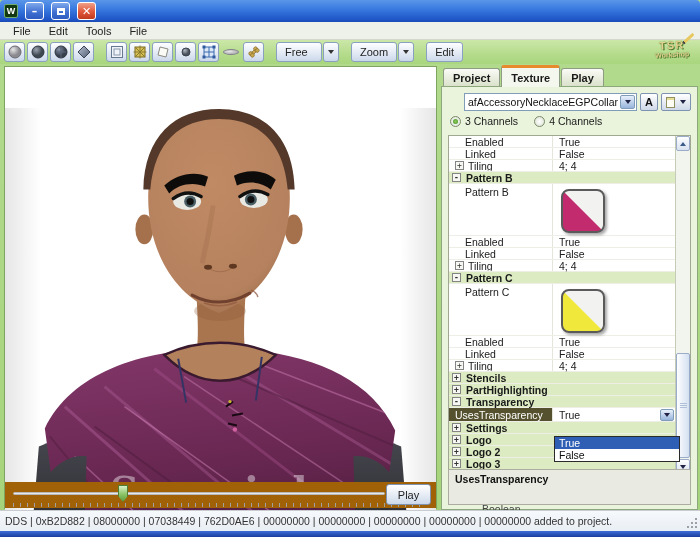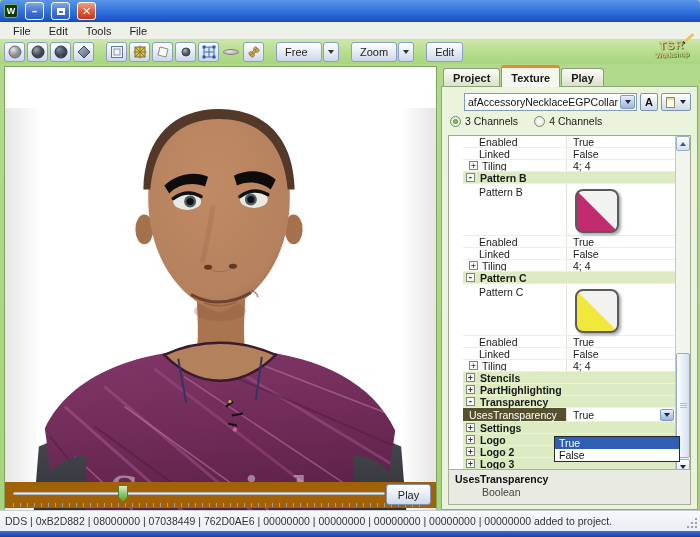--- a/index.html
+++ b/index.html
@@ -143,21 +143,21 @@
   }
   .radio-circle.on::after {
     content:""; position:absolute; left:2px; top:2px; width:5px; height:5px; border-radius:50%;
     background:radial-gradient(#8FCE5E,#3E8E1E);
   }
   
   .pgrid {
     position:absolute; left:6px; right:6px; top:48px; height:340px;
     background:#fff; border:1px solid #A0A894; display:flex;
   }
-  .pg-rows { flex:1; overflow:hidden;padding-left:14px; }
+  .pg-rows { flex:1; overflow:hidden; }
   .pg-row { display:flex; border-bottom:1px solid #EDEFE6; font-size:10.5px; }
   .pg-row.category { background:#DCEBC2; font-weight:bold; align-items:center; height:12px; }
   .pg-row.category .exp { margin-left:3px; }
   .pg-row.category .lbl { margin-left:5px; }
   .pg-row.prop { height:12px; }
   .pg-row.swatchrow { height:52px; }
   .pg-row.sel-row { height:14px; }
   .cell-name { width:104px; display:flex; align-items:center; padding-left:16px; border-right:1px solid #E4E6DC; color:#202020; overflow:hidden; white-space:nowrap; }
   .cell-name.with-exp { padding-left:6px; gap:4px; }
   .cell-value { flex:1; display:flex; align-items:center; padding-left:6px; color:#202020; position:relative; overflow:visible; white-space:nowrap; }
@@ -198,21 +198,21 @@
     border:1px solid #2A2A2A; z-index:10; font-size:10.5px;
   }
   .popup-item { height:12px; display:flex; align-items:center; padding-left:4px; color:#111; }
   .popup-item.hl { background:#2F5FB5; color:#fff; }
   
   .desc-box {
     position:absolute; left:6px; right:6px; bottom:4px; height:36px;
     background:#E9EAE1; border:1px solid #ACACA0; padding:3px 6px;
   }
   .desc-title { font-weight:bold; font-size:10.5px; color:#111; }
-  .desc-sub { font-size:10.5px; color:#444; margin-top:1px;padding-left:27px; }
+  .desc-sub { font-size:10.5px; color:#444; margin-top:18px;padding-left:27px; }
   
   .statusbar {
     position:absolute; left:0; top:510px; width:700px; height:21px;
     background:linear-gradient(#F6F9FC,#E9EEF4); border-top:1px solid #C8CCD0;
     display:flex; align-items:center; padding-left:5px; font-size:10.5px; color:#333;
   }
   .resize-grip { position:absolute; right:2px; bottom:2px; width:12px; height:12px;
     background:
       radial-gradient(circle at 10px 10px,#9AA0A8 1.2px,transparent 1.4px),
       radial-gradient(circle at 10px 6px,#9AA0A8 1.2px,transparent 1.4px),

